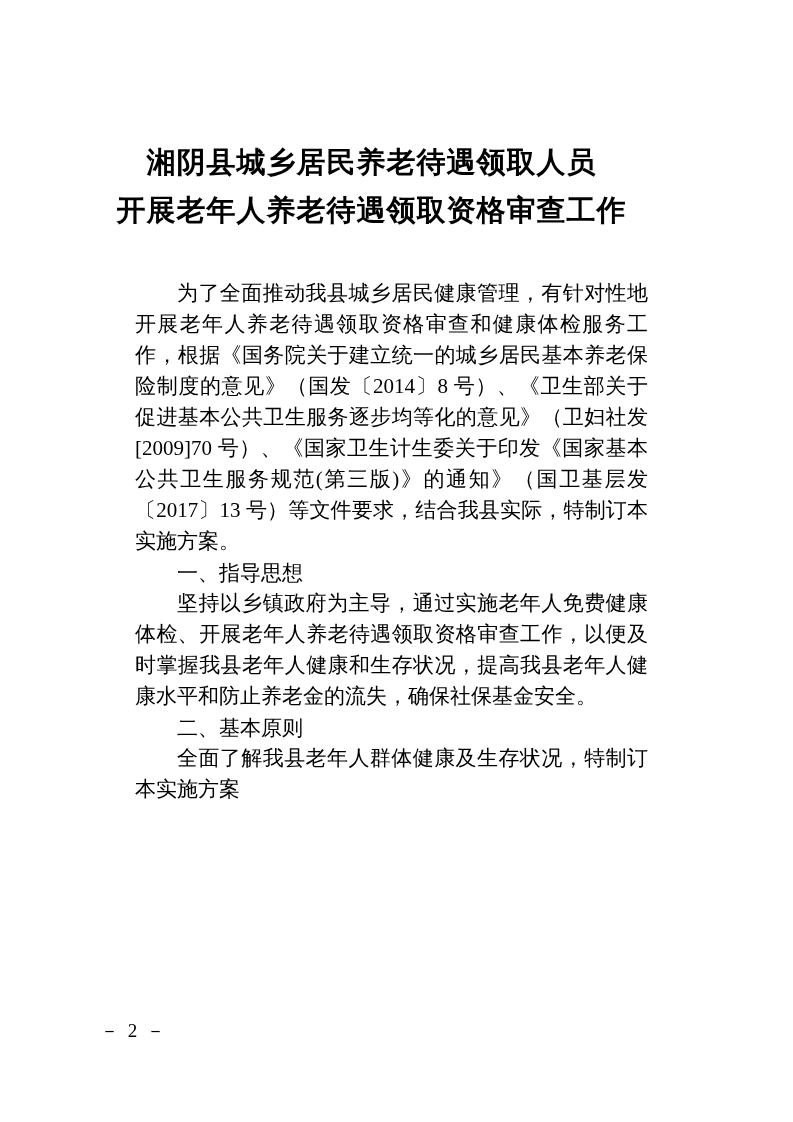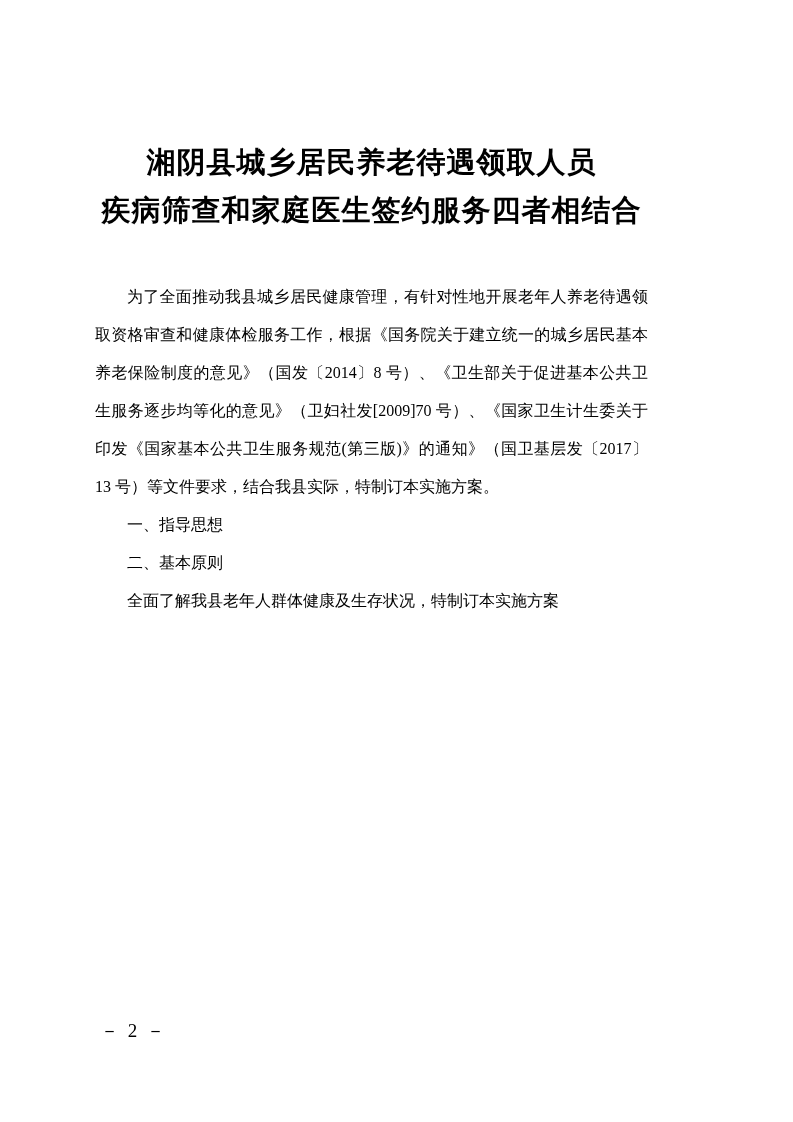--- a/index.html
+++ b/index.html
@@ -29,23 +29,24 @@
     font-weight: bold;
     font-size: 29px;
     line-height: 48px;
     letter-spacing: 1px;
   }
   .doc-title .title-line {
     display: block;
   }
   .doc-body {
     margin-top: 44px;
-    font-size: 16px;
-    line-height: 38px;
+    font-size: 21px;
+    line-height: 31px;
     text-align: justify;
+    margin-left: 40px;
   }
   .doc-body p {
     margin: 0;
     text-indent: 2em;
   }
   .doc-body p.heading {
     font-family: "Liberation Sans", sans-serif;
     font-weight: normal;
   }
   .page-number {
@@ -58,28 +59,29 @@
   }
 </style>
 </head>
 <body>
 
 <div class="page">
   <div class="content">
 
     <h1 class="doc-title">
       <span class="title-line">湘阴县城乡居民养老待遇领取人员</span>
-      <span class="title-line">疾病筛查和家庭医生签约服务四者相结合</span>
+      <span class="title-line">开展老年人养老待遇领取资格审查工作</span>
     </h1>
 
     <div class="doc-body">
       <p class="para">为了全面推动我县城乡居民健康管理，有针对性地开展老年人养老待遇领取资格审查和健康体检服务工作，根据《国务院关于建立统一的城乡居民基本养老保险制度的意见》（国发〔2014〕8 号）、《卫生部关于促进基本公共卫生服务逐步均等化的意见》（卫妇社发[2009]70 号）、《国家卫生计生委关于印发《国家基本公共卫生服务规范(第三版)》的通知》（国卫基层发〔2017〕13 号）等文件要求，结合我县实际，特制订本实施方案。</p>
 
       <p class="heading">一、指导思想</p>
 
+      <p class="para">坚持以乡镇政府为主导，通过实施老年人免费健康体检、开展老年人养老待遇领取资格审查工作，以便及时掌握我县老年人健康和生存状况，提高我县老年人健康水平和防止养老金的流失，确保社保基金安全。</p>
 
       <p class="heading">二、基本原则</p>
 
 
 
       <p class="para">全面了解我县老年人群体健康及生存状况，特制订本实施方案</p>
     </div>
 
   </div>
 

